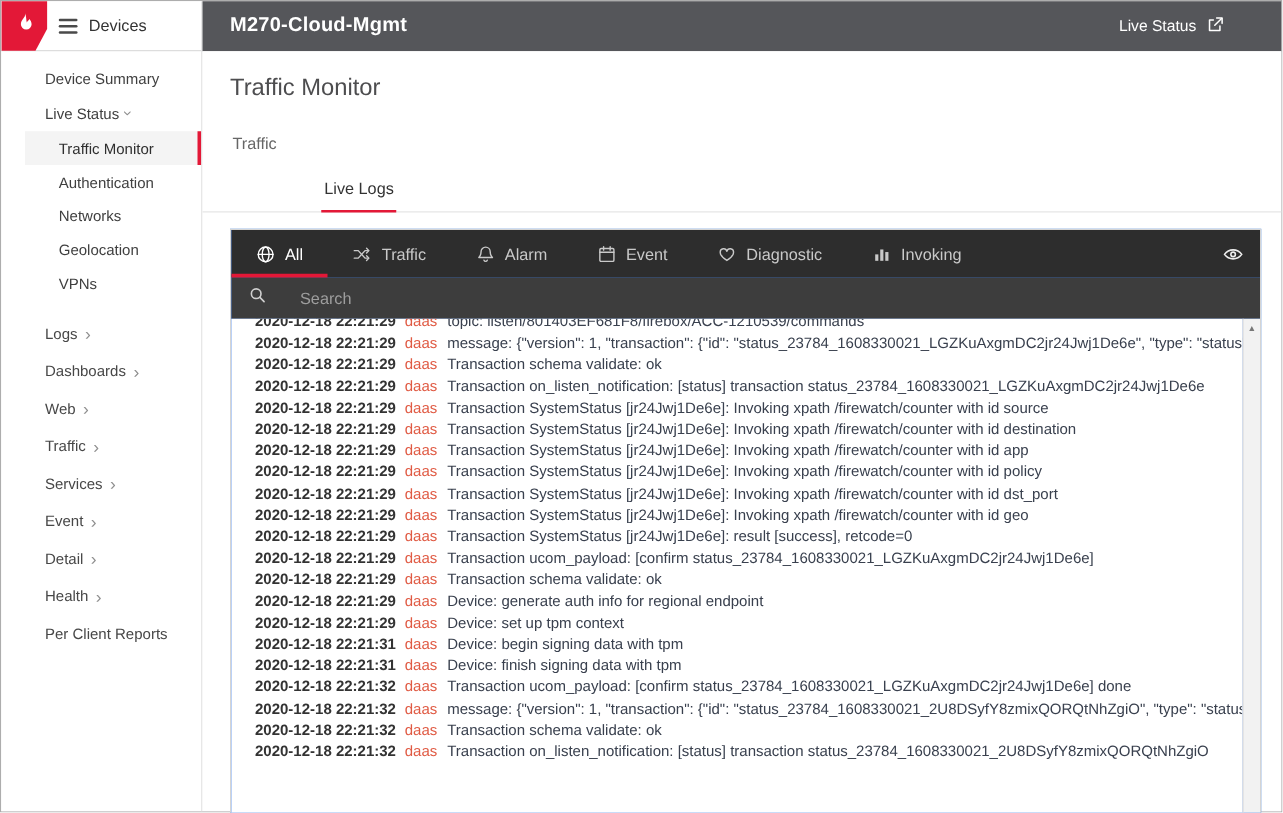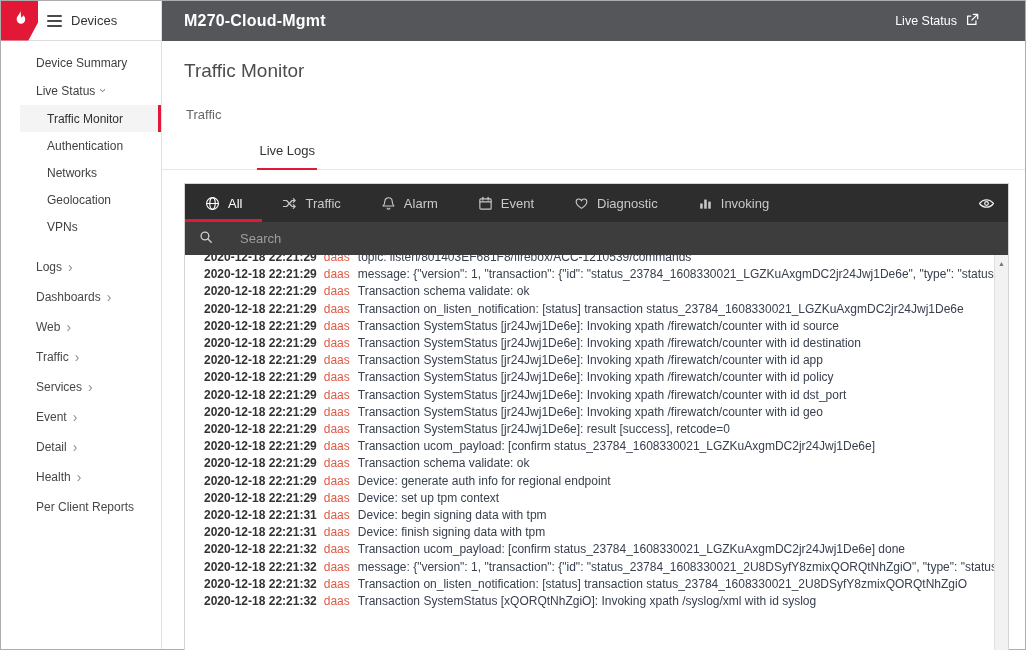--- a/index.html
+++ b/index.html
@@ -265,22 +265,22 @@
               <div class="log-row"><span class="lt">2020-12-18 22:21:29</span><span class="ls">daas</span><span class="lm">Transaction SystemStatus [jr24Jwj1De6e]: Invoking xpath /firewatch/counter with id geo</span></div>
               <div class="log-row"><span class="lt">2020-12-18 22:21:29</span><span class="ls">daas</span><span class="lm">Transaction SystemStatus [jr24Jwj1De6e]: result [success], retcode=0</span></div>
               <div class="log-row"><span class="lt">2020-12-18 22:21:29</span><span class="ls">daas</span><span class="lm">Transaction ucom_payload: [confirm status_23784_1608330021_LGZKuAxgmDC2jr24Jwj1De6e]</span></div>
               <div class="log-row"><span class="lt">2020-12-18 22:21:29</span><span class="ls">daas</span><span class="lm">Transaction schema validate: ok</span></div>
               <div class="log-row"><span class="lt">2020-12-18 22:21:29</span><span class="ls">daas</span><span class="lm">Device: generate auth info for regional endpoint</span></div>
               <div class="log-row"><span class="lt">2020-12-18 22:21:29</span><span class="ls">daas</span><span class="lm">Device: set up tpm context</span></div>
               <div class="log-row"><span class="lt">2020-12-18 22:21:31</span><span class="ls">daas</span><span class="lm">Device: begin signing data with tpm</span></div>
               <div class="log-row"><span class="lt">2020-12-18 22:21:31</span><span class="ls">daas</span><span class="lm">Device: finish signing data with tpm</span></div>
               <div class="log-row"><span class="lt">2020-12-18 22:21:32</span><span class="ls">daas</span><span class="lm">Transaction ucom_payload: [confirm status_23784_1608330021_LGZKuAxgmDC2jr24Jwj1De6e] done</span></div>
               <div class="log-row"><span class="lt">2020-12-18 22:21:32</span><span class="ls">daas</span><span class="lm">message: {"version": 1, "transaction": {"id": "status_23784_1608330021_2U8DSyfY8zmixQORQtNhZgiO", "type": "status", "commands":</span></div>
+              <div class="log-row"><span class="lt">2020-12-18 22:21:32</span><span class="ls">daas</span><span class="lm">Transaction schema validate: ok</span></div>
               <div class="log-row"><span class="lt">2020-12-18 22:21:32</span><span class="ls">daas</span><span class="lm">Transaction on_listen_notification: [status] transaction status_23784_1608330021_2U8DSyfY8zmixQORQtNhZgiO</span></div>
-              <div class="log-row"><span class="lt">2020-12-18 22:21:32</span><span class="ls">daas</span><span class="lm">Transaction SystemStatus [xQORQtNhZgiO]: Invoking xpath /syslog/xml with id syslog</span></div>
             </div>
         </div>
 
         <div class="scrollbar">
           <div class="sb-btn up">▲</div>
           <div class="sb-thumb"></div>
           <div class="sb-btn down">▼</div>
         </div>
       </div>
     </section>

